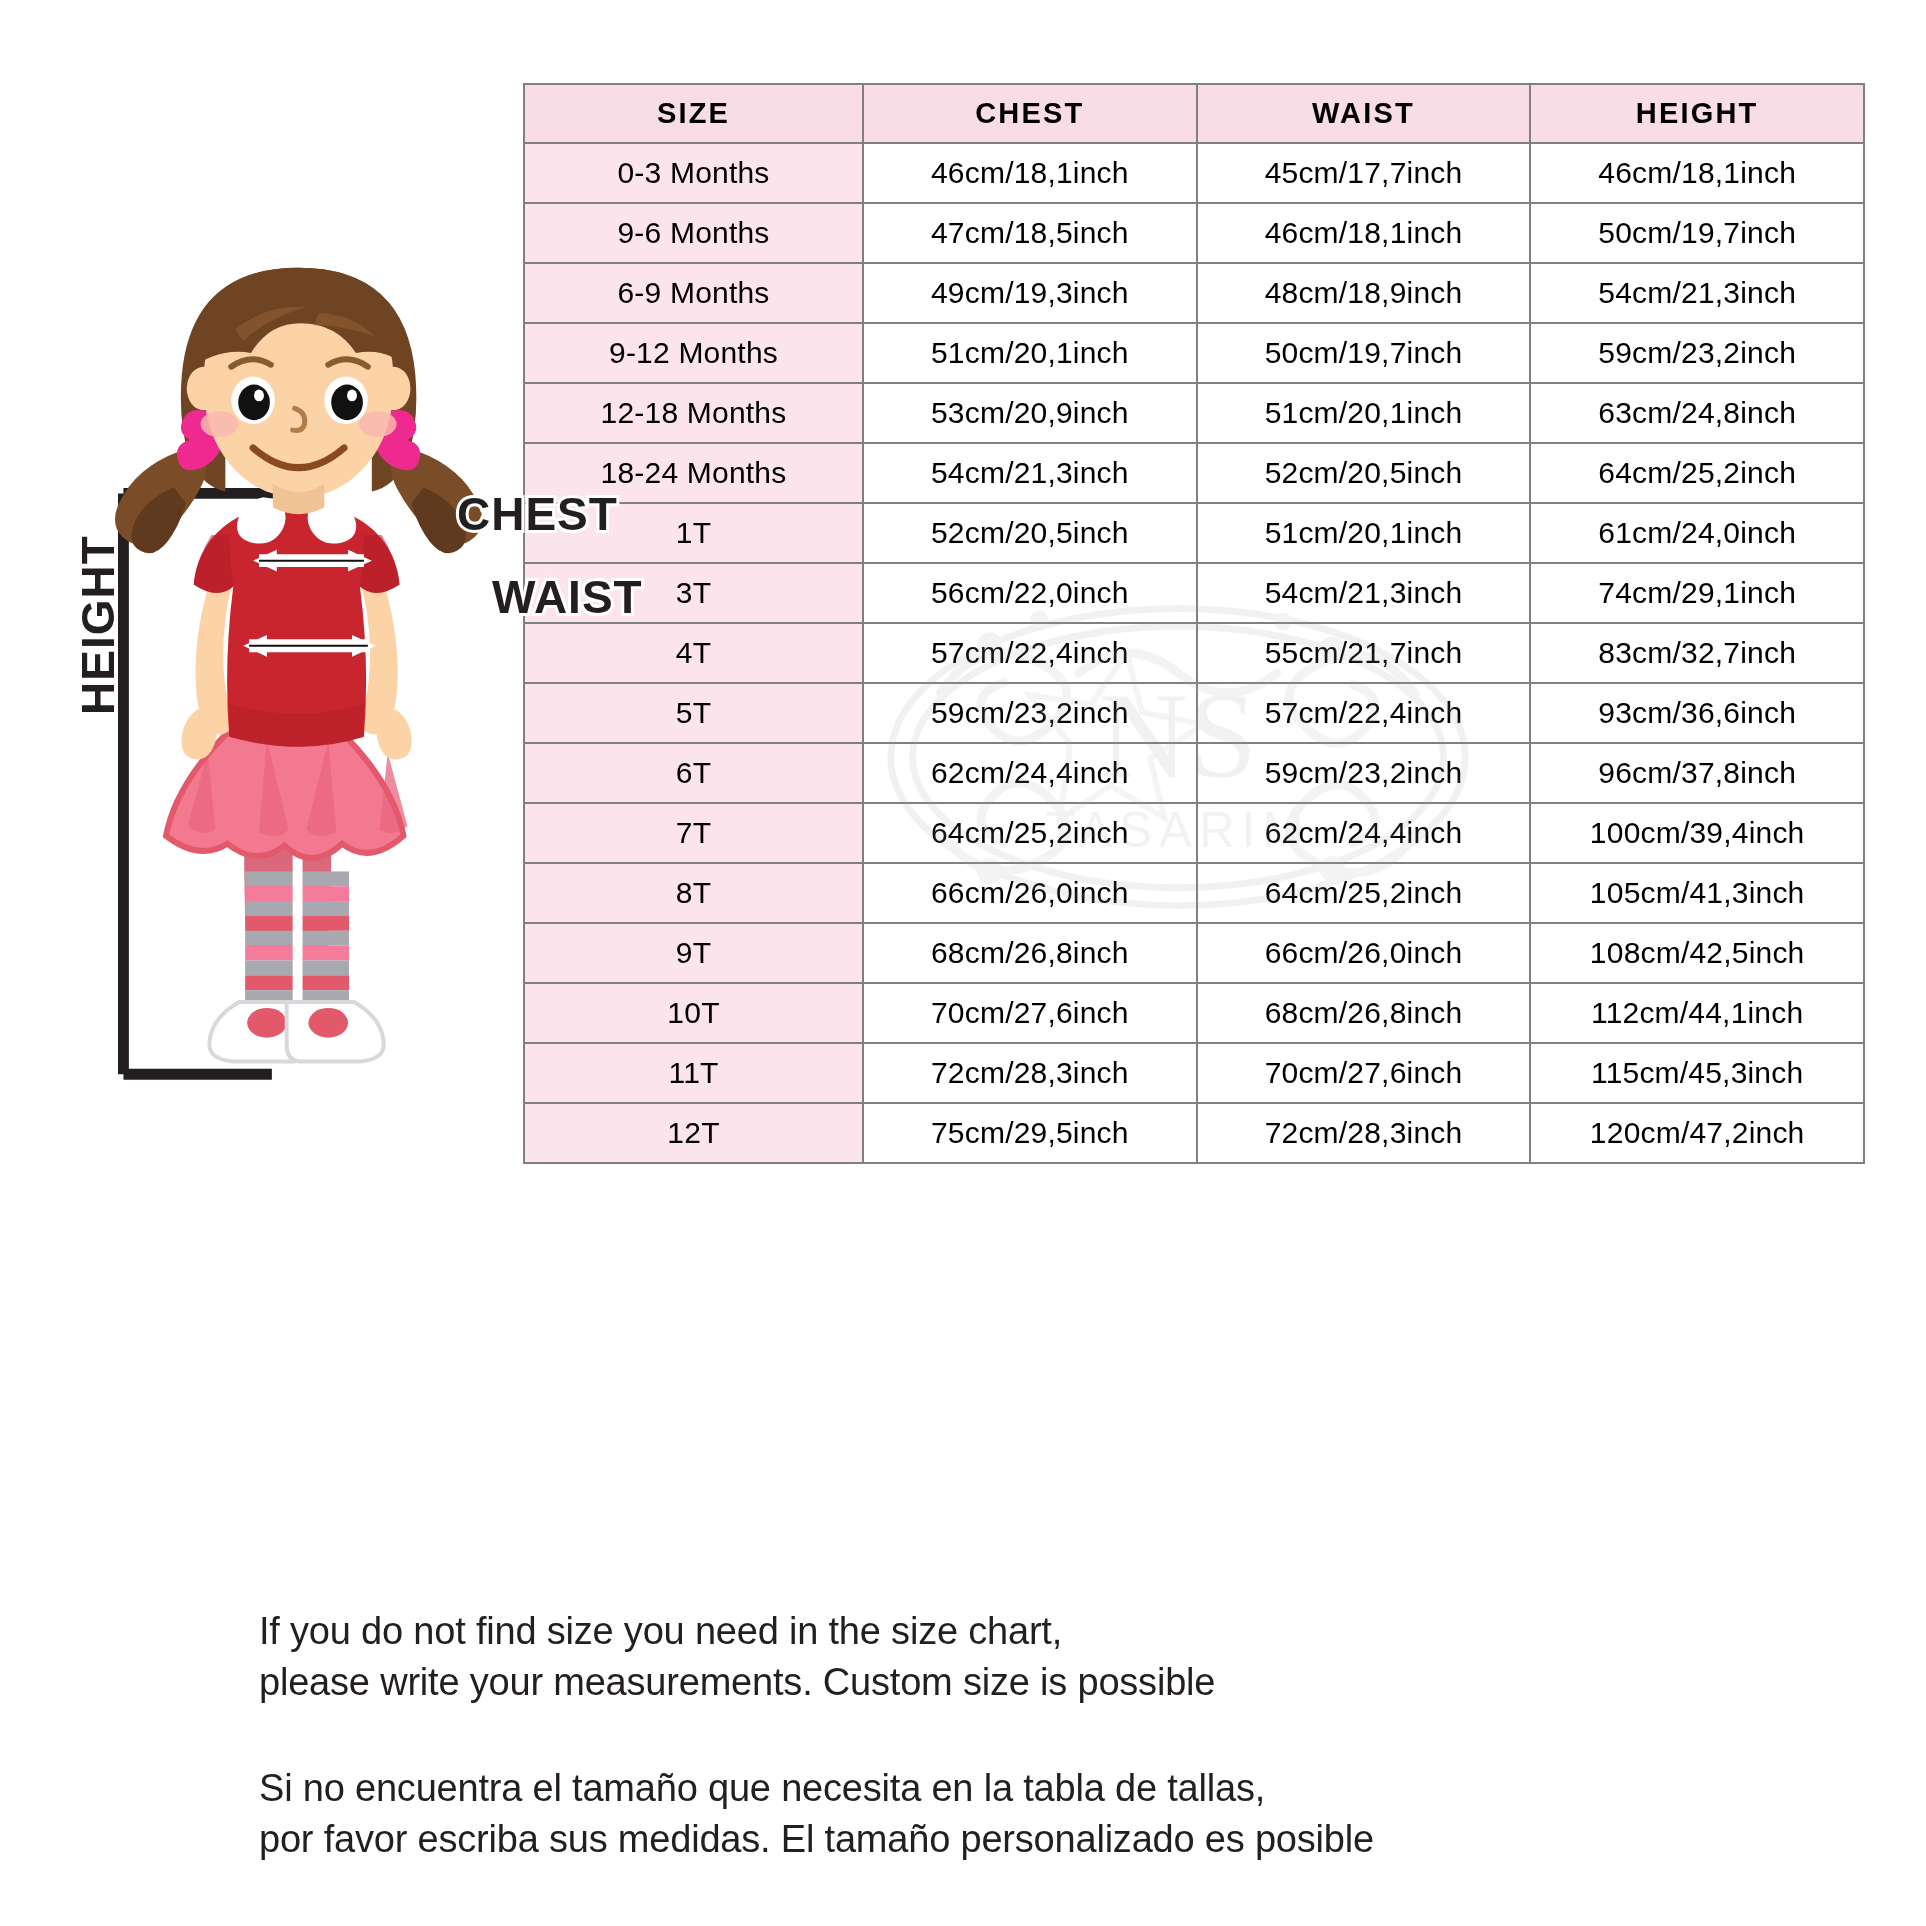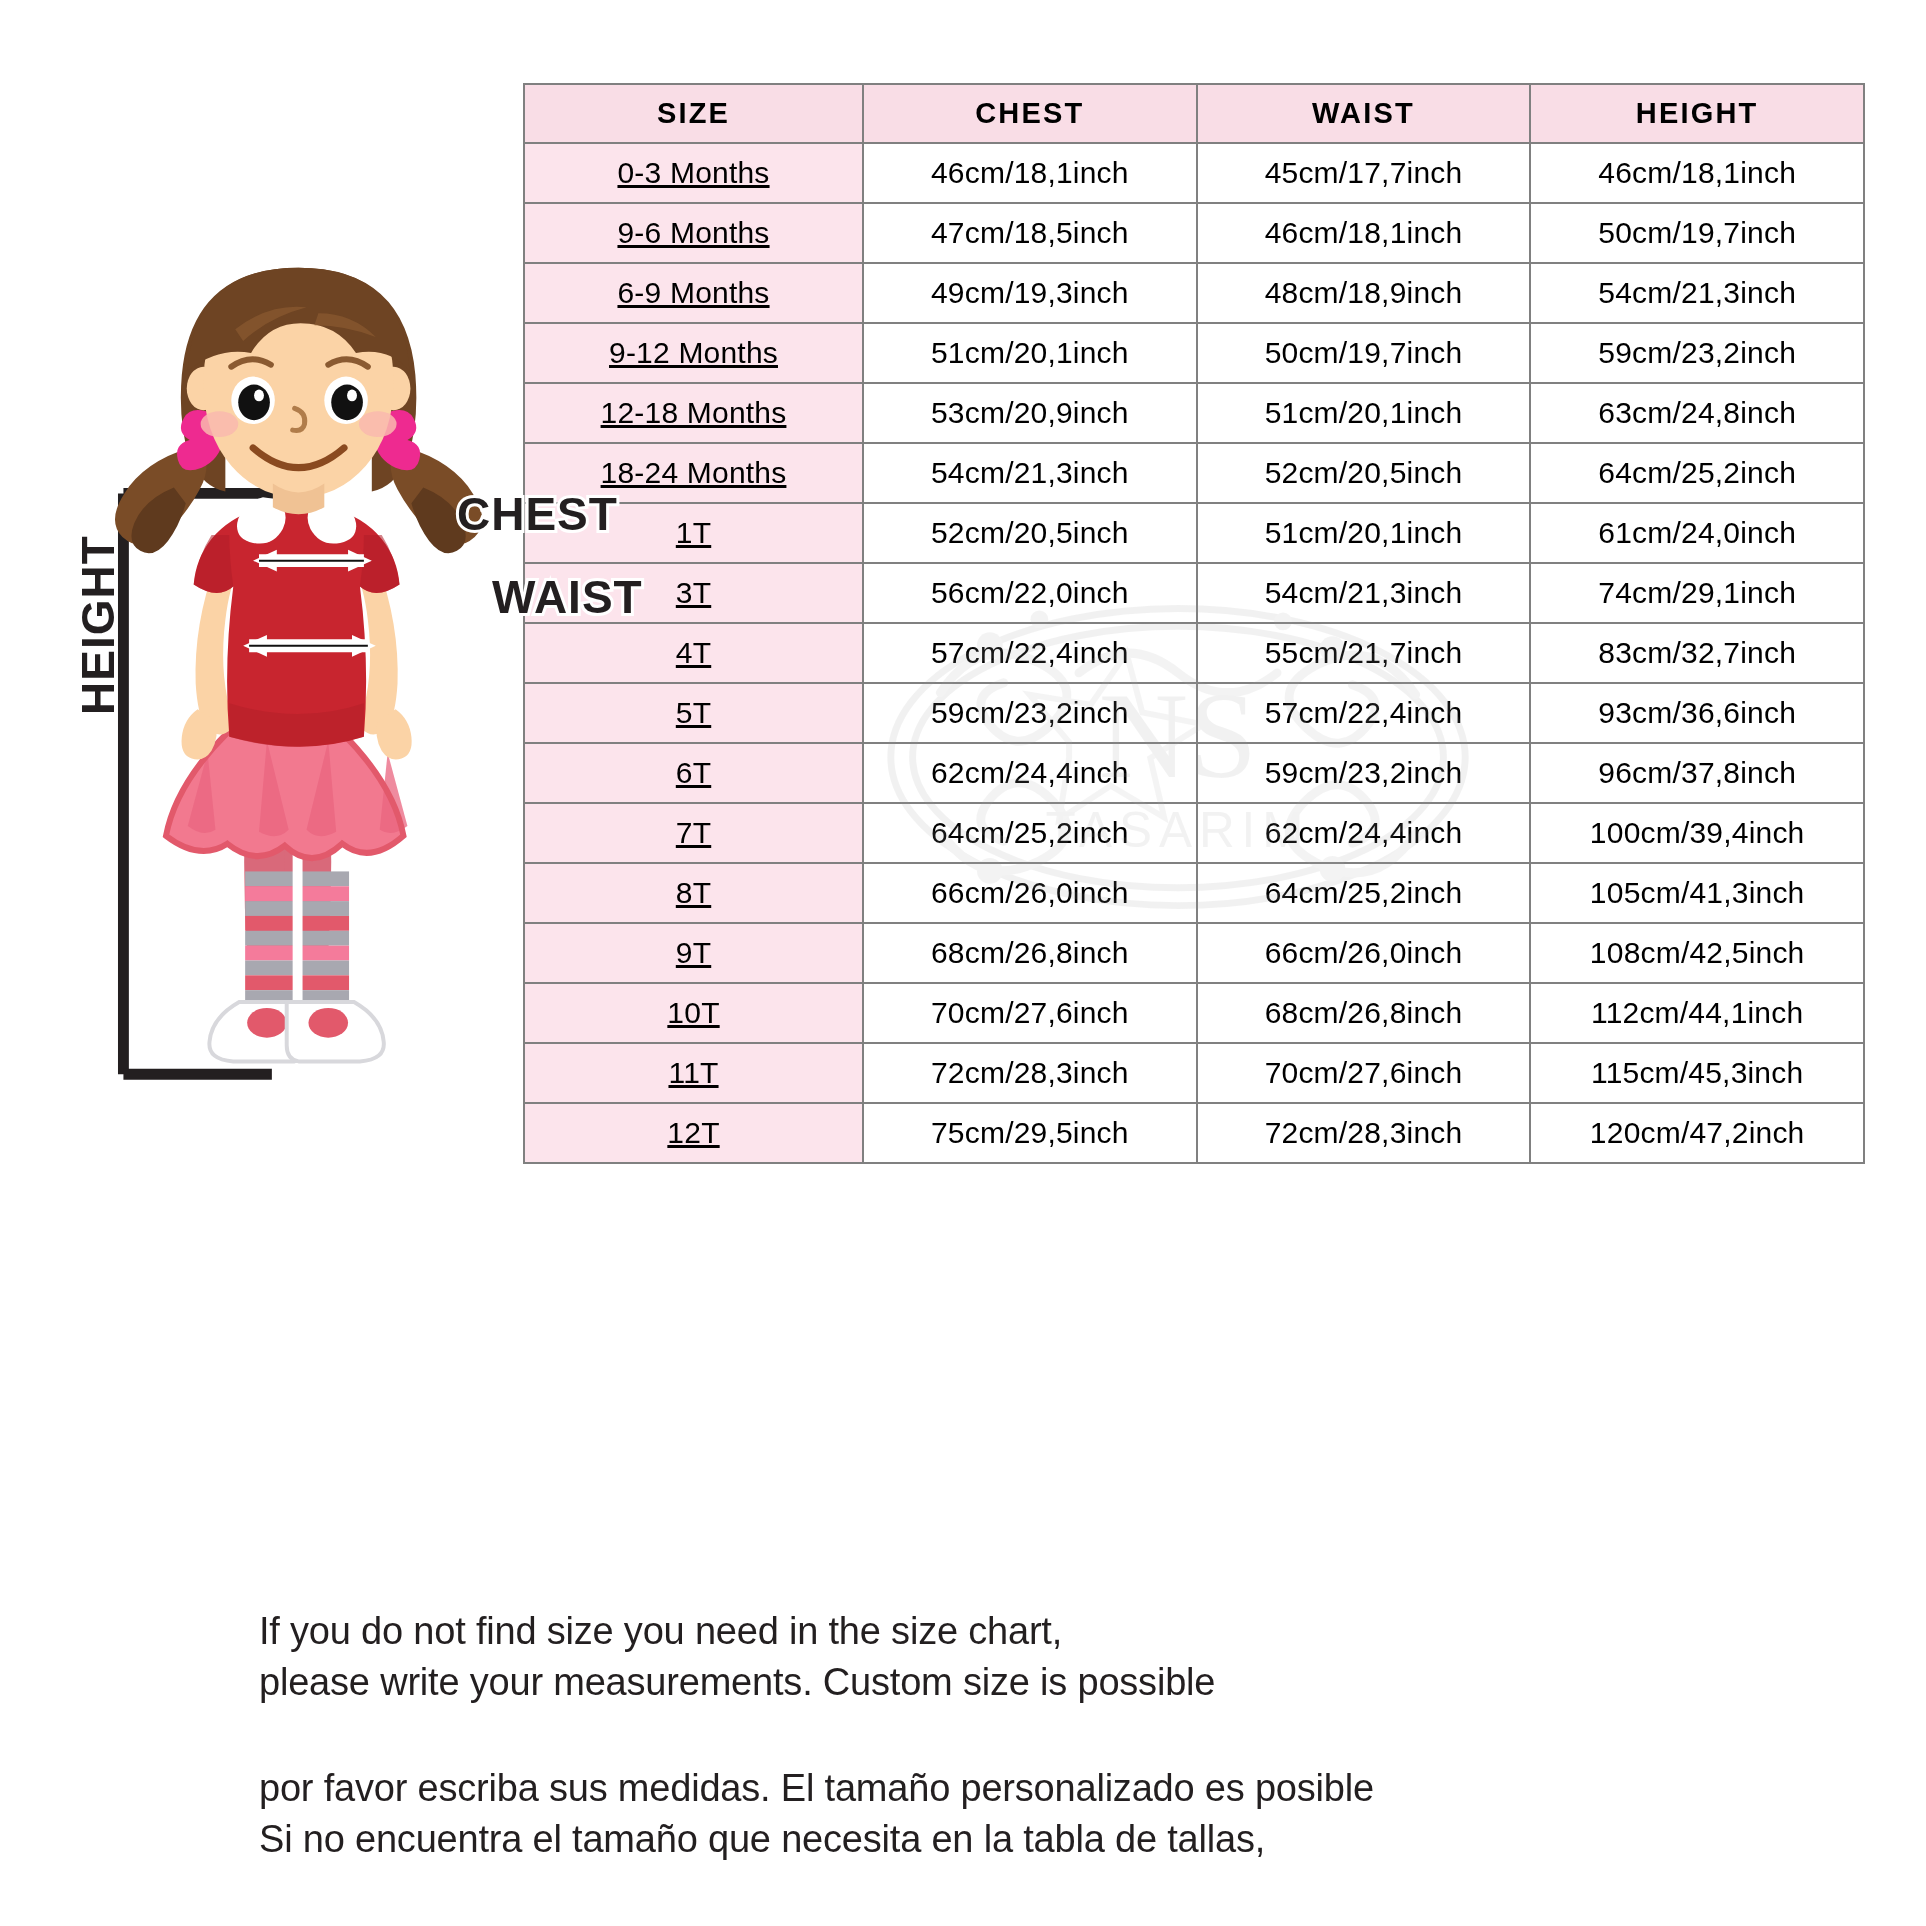--- a/index.html
+++ b/index.html
@@ -70,21 +70,20 @@
   }
   table.size-table thead th {
     background: #f9dde6;
     font-size: 29px;
     letter-spacing: 2.2px;
     height: 57px;
     font-weight: bold;
   }
   table.size-table td.size-cell {
     background: #fce4ec;
-    text-decoration: underline;
   }
 
   
   #notes {
     position: absolute;
     left: 259px;
     top: 1606px;
     width: 1485px;
     z-index: 6;
   }
@@ -434,17 +433,17 @@
       </tbody>
   </table>
 </div>
 
 <div id="notes">
   <div class="note-block">
     <p>If you do not find size you need in the size chart,</p>
     <p>please write your measurements. Custom size is possible</p>
   </div>
   <div class="note-block">
+    <p>Si no encuentra el tamaño que necesita en la tabla de tallas,</p>
     <p>por favor escriba sus medidas. El tamaño personalizado es posible</p>
-    <p>Si no encuentra el tamaño que necesita en la tabla de tallas,</p>
   </div>
 </div>
 
 
 </body></html>

